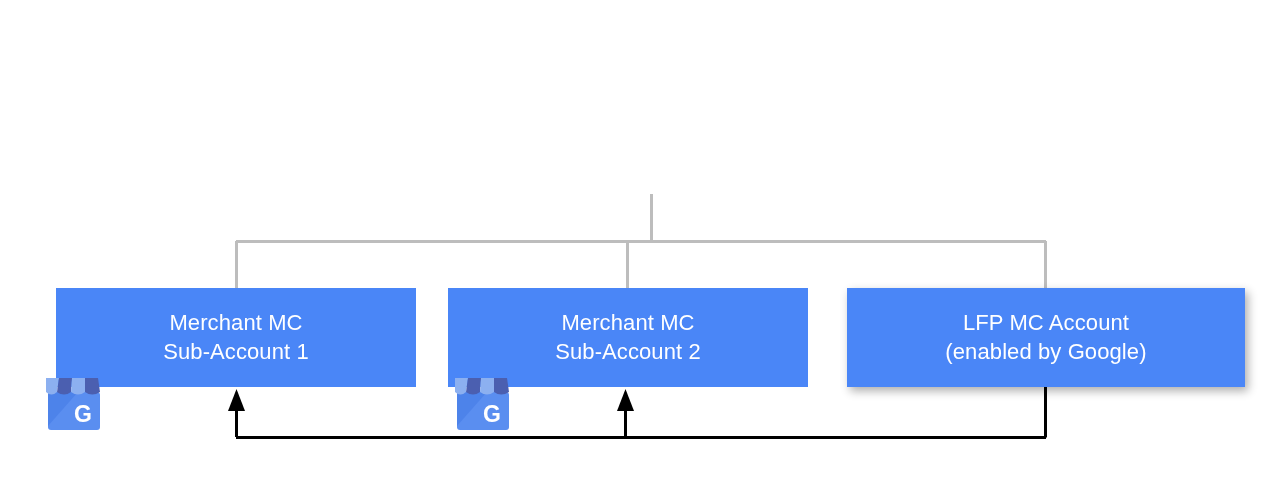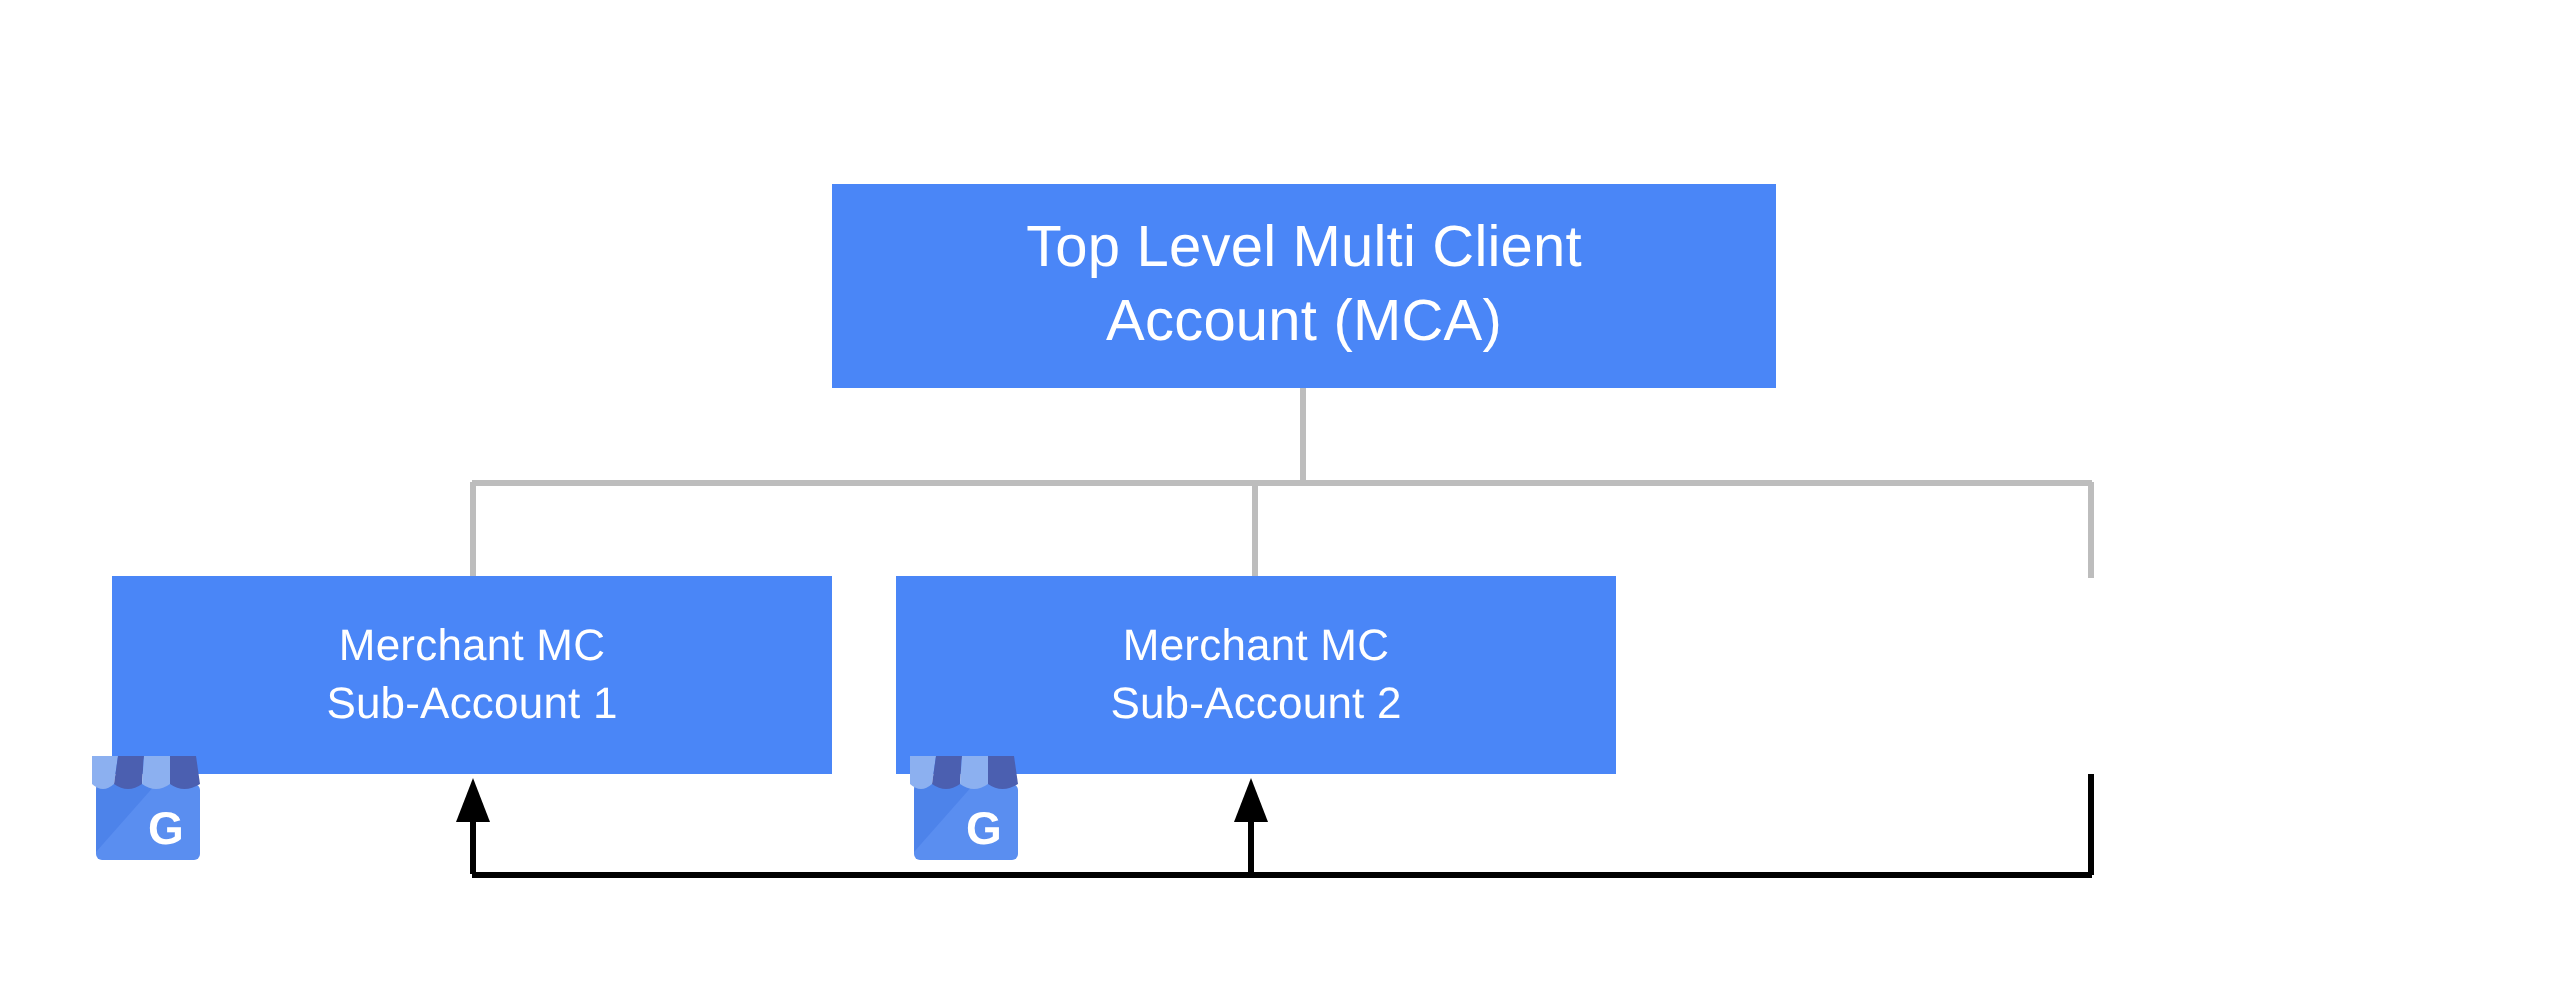--- a/index.html
+++ b/index.html
@@ -113,35 +113,35 @@
       <path d="M 236 241.5 L 1046 241.5"></path>
 
       <path d="M 236.5 241 L 236.5 289"></path>
 
       <path d="M 627.5 241 L 627.5 289"></path>
 
       <path d="M 1045.5 241 L 1045.5 289"></path>
     </g>
   </svg>
 
-  <div class="node" id="node-top">
-    <span class="label">Top Level Multi Client
-Account (MCA)</span>
-  </div>
 
   <div class="node" id="node-sub1">
     <span class="label">Merchant MC
 Sub-Account 1</span>
   </div>
 
   <div class="node" id="node-sub2">
     <span class="label">Merchant MC
 Sub-Account 2</span>
   </div>
 
+  <div class="node" id="node-lfp">
+    <span class="label">LFP MC Account
+(enabled by Google)</span>
+  </div>
 
   <svg class="gmb-icon" id="gmb-icon-1" viewBox="0 0 72 72" aria-hidden="true">
     <defs>
       <linearGradient id="gmbShade1" x1="0" y1="0" x2="1" y2="1">
         <stop offset="0%" stop-color="#4a7fe8"></stop>
         <stop offset="55%" stop-color="#5a8ef0"></stop>
         <stop offset="100%" stop-color="#5a8ef0"></stop>
       </linearGradient>
     </defs>
 

